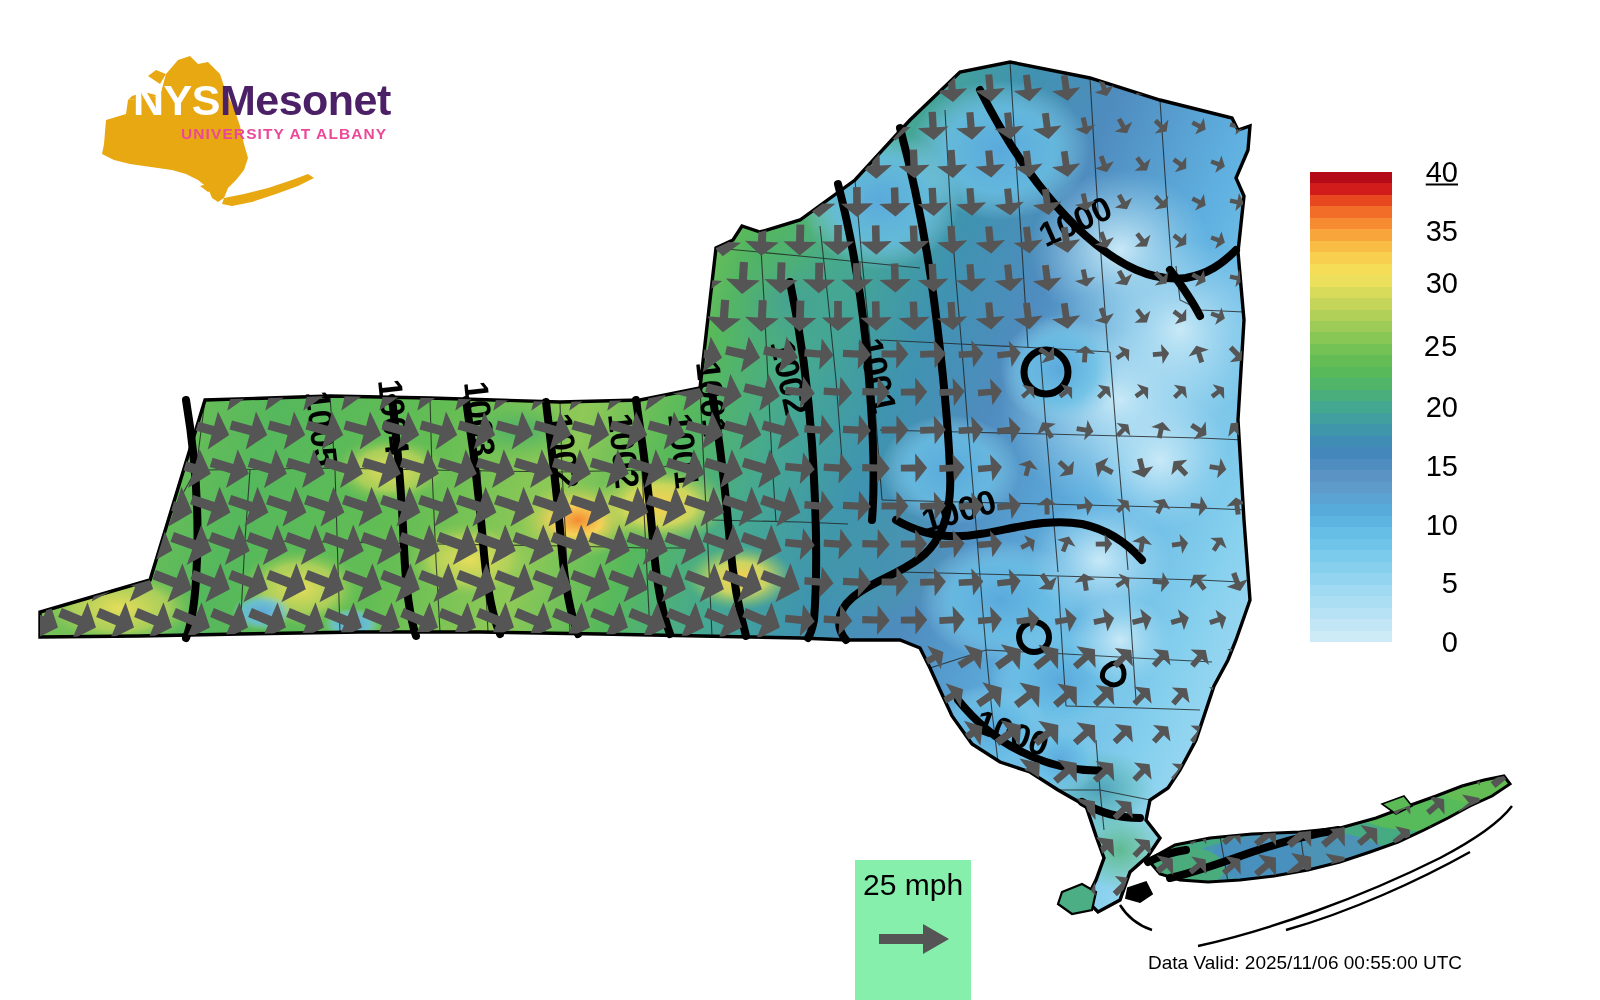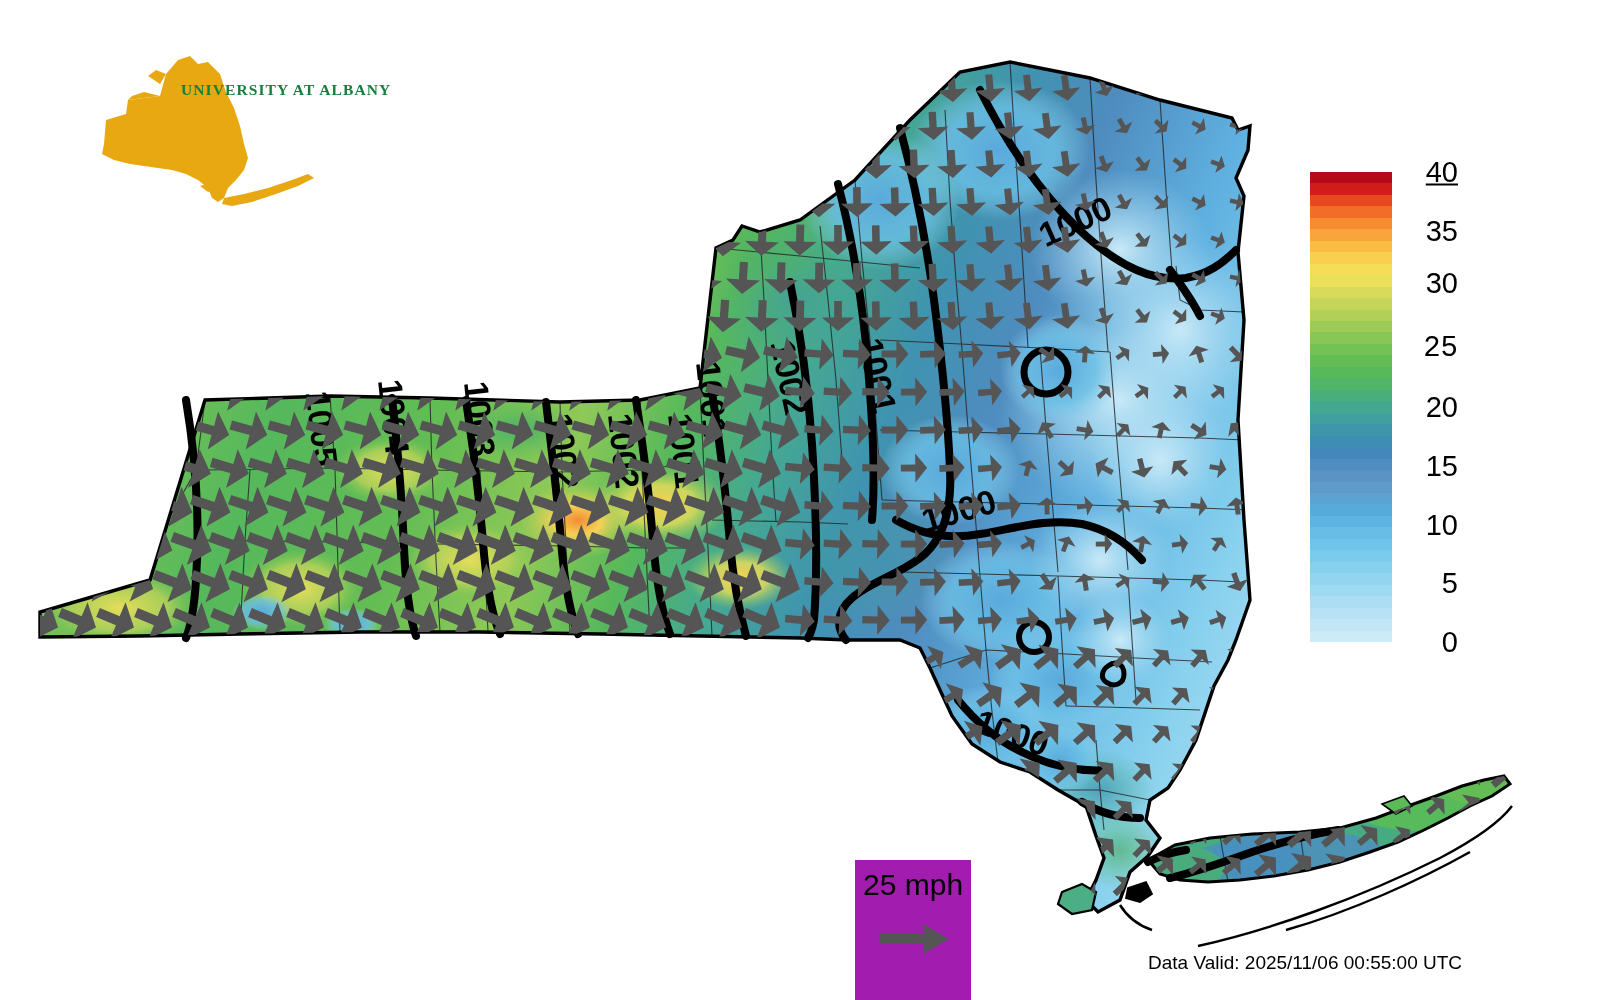--- a/index.html
+++ b/index.html
@@ -33,28 +33,27 @@
   .wm-line1 {
     font-size: 43px;
     font-weight: bold;
     letter-spacing: -0.5px;
     line-height: 44px;
     white-space: nowrap;
   }
   .wm-nys { color: #ffffff; }
   .wm-meso { color: #4b2066; }
   .wm-line2 {
-    color: #15803d;
+    color: #ec4899;
     font-size: 15.5px;
     font-weight: bold;
     letter-spacing: 1.1px;
     margin-top: 3px;
     margin-left: 48px;
     white-space: nowrap;
-    font-family: Liberation Serif, serif;
   }
 
   
   #caption-block {
     position: absolute;
     left: 48px;
     top: 718px;
     width: 800px;
   }
   .caption-line {
@@ -106,21 +105,21 @@
     transform: translateY(-50%);
   }
 
   
   #wind-legend {
     position: absolute;
     left: 855px;
     top: 860px;
     width: 116px;
     height: 140px;
-    background: #a21caf;
+    background: #86efac;
   }
   #wind-legend-label {
     position: absolute;
     left: 8px;
     top: 8px;
     font-size: 30px;
     color: #000000;
     white-space: nowrap;
   }
   #wind-legend-arrow {
@@ -1287,20 +1286,21 @@
              L 196,96 L 200,110 L 196,122 L 188,132 L 180,140 L 176,150
              L 170,154 L 164,150 L 160,140 L 150,132 L 138,126 L 124,122
              L 110,120 L 96,118 L 82,116 L 66,112 L 54,106 Z" fill="#e8a812"></path>
     <path d="M 112,48 L 96,44 L 84,48 L 80,52 Z" fill="#e8a812"></path>
     <path d="M 118,26 L 108,22 L 100,28 L 112,36 Z" fill="#e8a812"></path>
     <path d="M 176,150 L 196,146 L 220,140 L 244,132 L 260,126 L 266,130
              L 250,138 L 228,146 L 204,154 L 184,158 L 174,156 Z" fill="#e8a812"></path>
     <path d="M 152,138 L 166,134 L 172,140 L 160,144 Z" fill="#e8a812"></path>
   </svg>
   <div id="logo-wordmark">
+    <div class="wm-line1"><span class="wm-nys">NYS</span><span class="wm-meso">Mesonet</span></div>
     <div class="wm-line2">UNIVERSITY AT ALBANY</div>
   </div>
 </div>
 
 <div id="caption-block">
 </div>
 
 <div id="colorbar-block">
   <div id="colorbar-bar" style="background: linear-gradient(rgb(181, 11, 24) 0%, rgb(181, 11, 24) 2.439%, rgb(210, 28, 27) 2.439%, rgb(210, 28, 27) 4.878%, rgb(232, 72, 31) 4.878%, rgb(232, 72, 31) 7.317%, rgb(242, 109, 40) 7.317%, rgb(242, 109, 40) 9.756%, rgb(246, 139, 50) 9.756%, rgb(246, 139, 50) 12.195%, rgb(248, 166, 60) 12.195%, rgb(248, 166, 60) 14.634%, rgb(249, 189, 70) 14.634%, rgb(249, 189, 70) 17.073%, rgb(249, 207, 79) 17.073%, rgb(249, 207, 79) 19.512%, rgb(246, 221, 88) 19.512%, rgb(246, 221, 88) 21.951%, rgb(236, 223, 91) 21.951%, rgb(236, 223, 91) 24.39%, rgb(216, 218, 90) 24.39%, rgb(216, 218, 90) 26.829%, rgb(196, 213, 89) 26.829%, rgb(196, 213, 89) 29.268%, rgb(176, 208, 88) 29.268%, rgb(176, 208, 88) 31.707%, rgb(156, 203, 87) 31.707%, rgb(156, 203, 87) 34.146%, rgb(136, 199, 86) 34.146%, rgb(136, 199, 86) 36.585%, rgb(116, 194, 85) 36.585%, rgb(116, 194, 85) 39.024%, rgb(99, 189, 84) 39.024%, rgb(99, 189, 84) 41.463%, rgb(87, 185, 90) 41.463%, rgb(87, 185, 90) 43.902%, rgb(80, 180, 105) 43.902%, rgb(80, 180, 105) 46.341%, rgb(73, 174, 124) 46.341%, rgb(73, 174, 124) 48.78%, rgb(68, 167, 143) 48.78%, rgb(68, 167, 143) 51.22%, rgb(65, 159, 159) 51.22%, rgb(65, 159, 159) 53.659%, rgb(63, 150, 171) 53.659%, rgb(63, 150, 171) 56.098%, rgb(63, 141, 180) 56.098%, rgb(63, 141, 180) 58.537%, rgb(68, 135, 186) 58.537%, rgb(68, 135, 186) 60.976%, rgb(79, 140, 191) 60.976%, rgb(79, 140, 191) 63.415%, rgb(91, 147, 196) 63.415%, rgb(91, 147, 196) 65.854%, rgb(94, 155, 203) 65.854%, rgb(94, 155, 203) 68.293%, rgb(90, 163, 211) 68.293%, rgb(90, 163, 211) 70.732%, rgb(87, 171, 219) 70.732%, rgb(87, 171, 219) 73.171%, rgb(94, 180, 224) 73.171%, rgb(94, 180, 224) 75.61%, rgb(102, 189, 229) 75.61%, rgb(102, 189, 229) 78.049%, rgb(111, 197, 233) 78.049%, rgb(111, 197, 233) 80.488%, rgb(122, 203, 236) 80.488%, rgb(122, 203, 236) 82.927%, rgb(134, 208, 238) 82.927%, rgb(134, 208, 238) 85.366%, rgb(147, 213, 240) 85.366%, rgb(147, 213, 240) 87.805%, rgb(159, 218, 242) 87.805%, rgb(159, 218, 242) 90.244%, rgb(171, 222, 243) 90.244%, rgb(171, 222, 243) 92.683%, rgb(183, 226, 245) 92.683%, rgb(183, 226, 245) 95.122%, rgb(195, 230, 246) 95.122%, rgb(195, 230, 246) 97.561%, rgb(205, 234, 247) 97.561%, rgb(205, 234, 247) 100%);"></div>
   <div id="colorbar-ticks">

